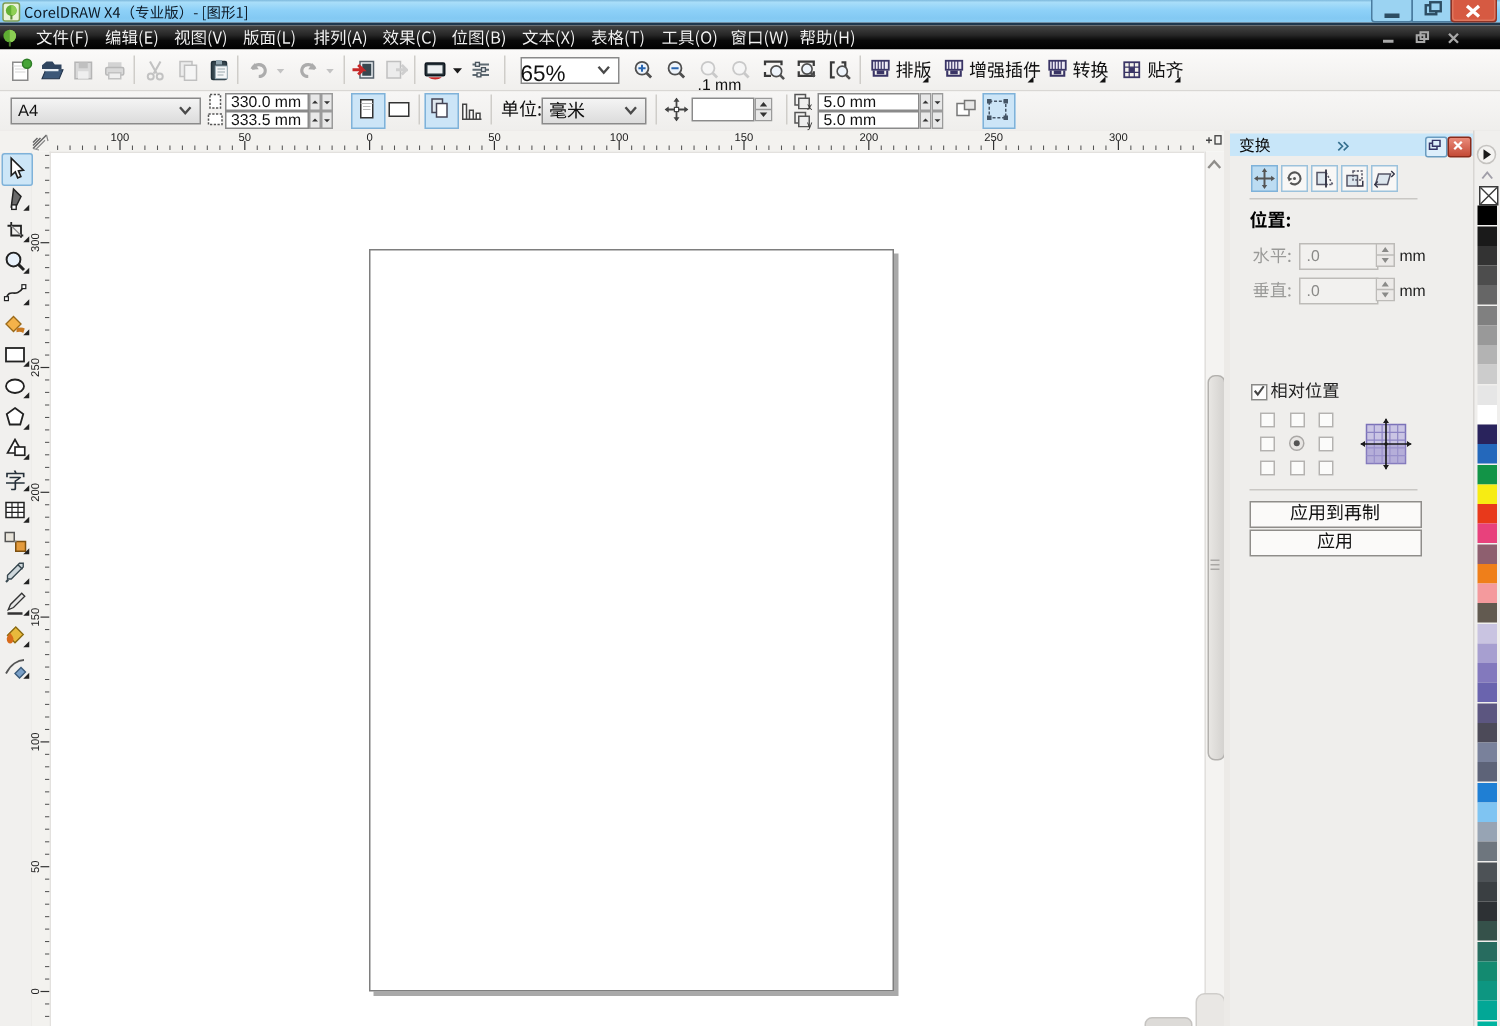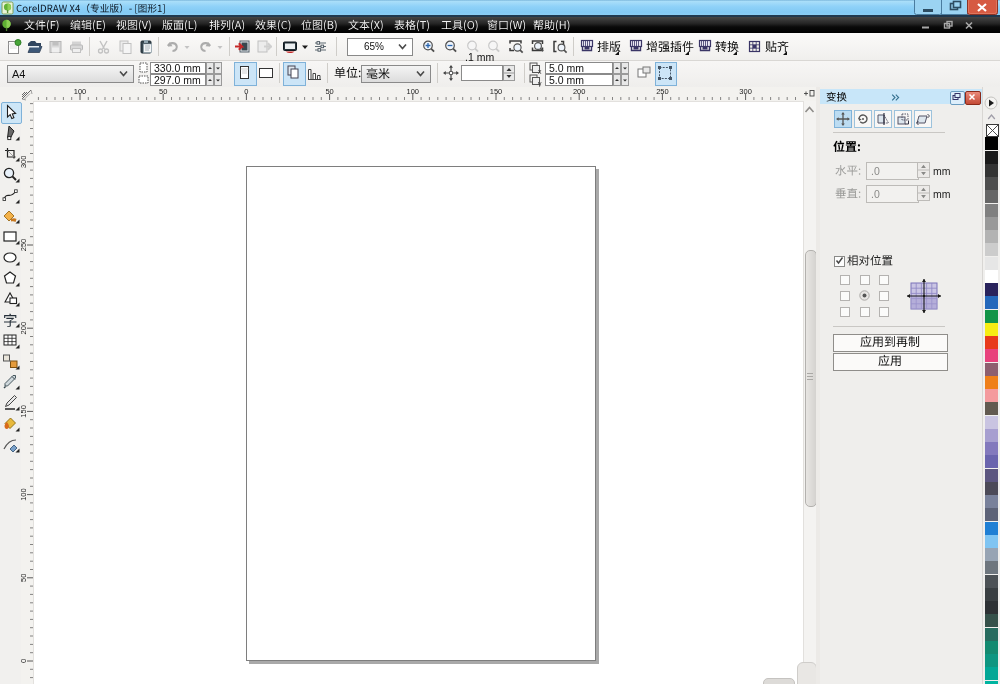--- a/index.html
+++ b/index.html
@@ -148,21 +148,21 @@
       <path d="M2 7.5 h6 l-3 3.5z" fill="#1a1a1a"></path>
     </svg>
 <svg class="abs" style="left:312px;top:38px" width="17" height="17" viewBox="0 0 17 17">
       <path d="M3 5h11 M3 8.5h11 M3 12h11" stroke="#5f6b73" stroke-width="1.2"></path>
       <rect x="5" y="3.6" width="2.6" height="2.6" fill="#eceff1" stroke="#4a555e" stroke-width="0.9"></rect>
       <rect x="9" y="7.1" width="2.6" height="2.6" fill="#eceff1" stroke="#4a555e" stroke-width="0.9"></rect>
       <rect x="6" y="10.6" width="2.6" height="2.6" fill="#eceff1" stroke="#4a555e" stroke-width="0.9"></rect>
     </svg>
 <div class="abs" style="left:336px;top:37px;width:1px;height:19px;background:#cfcdc9"></div>
 <div class="abs" style="left:347px;top:38px;width:64px;height:16px;background:#fff;border:1px solid #898989"></div>
-<div class="lat" style="left:364px;top:41px;font-size:10px;color:#111">65%</div>
+<div class="lat" style="left:347px;top:41px;font-size:15px;color:#111">65%</div>
 <svg class="abs" style="left:398px;top:43px" width="10" height="8" viewBox="0 0 10 8">
       <path d="M1 1.5 l3.5 4 L8 1.5" fill="none" stroke="#4a4a4a" stroke-width="1.6"></path>
     </svg>
 <svg class="abs" style="left:421px;top:39px" width="16" height="16" viewBox="0 0 16 16">
       <circle cx="7" cy="6.5" r="4.3" fill="#eef4fb" stroke="#4f4f4f" stroke-width="1.2"></circle>
       <path d="M4.6 6.5h4.8 M7 4.1v4.8" stroke="#2a66b0" stroke-width="1.3"></path>
       <path d="M10.1 9.6 l3 3" stroke="#4f4f4f" stroke-width="1.9"></path>
     </svg>
 <svg class="abs" style="left:443px;top:39px" width="16" height="16" viewBox="0 0 16 16">
       <circle cx="7" cy="6.5" r="4.3" fill="#eef4fb" stroke="#4f4f4f" stroke-width="1.2"></circle>
@@ -248,21 +248,21 @@
     </svg>
 <svg class="abs" style="left:138px;top:62px" width="11" height="11" viewBox="0 0 11 11">
       <rect x="2" y="1" width="7" height="9" fill="#fff" stroke="#555" stroke-dasharray="1.5 1"></rect>
     </svg>
 <svg class="abs" style="left:138px;top:74px" width="11" height="11" viewBox="0 0 11 11">
       <rect x="1" y="2" width="9" height="7" fill="#fff" stroke="#555" stroke-dasharray="1.5 1"></rect>
     </svg>
 <div class="abs" style="left:150px;top:62px;width:54px;height:10px;background:#fff;border:1px solid #8a8a8a"></div>
 <div class="lat" style="left:154px;top:61.5px;font-size:10.5px;color:#111">330.0 mm</div>
 <div class="abs" style="left:150px;top:74px;width:54px;height:10px;background:#fff;border:1px solid #8a8a8a"></div>
-<div class="lat" style="left:154px;top:73.5px;font-size:10.5px;color:#111">297.0 mm</div>
+<div class="lat" style="left:154px;top:73.5px;font-size:10.5px;color:#111">333.5 mm</div>
 <svg class="abs" style="left:206px;top:62px" width="8" height="12" viewBox="0 0 8 12">
       <rect x="0.5" y="0.5" width="7" height="11" fill="#e8e8e8" stroke="#9a9a9a"></rect>
       <path d="M2 4.5 l2-2 2 2z" transform="translate(0,2.5)" fill="#333"></path>
     </svg>
 <svg class="abs" style="left:214px;top:62px" width="8" height="12" viewBox="0 0 8 12">
       <rect x="0.5" y="0.5" width="7" height="11" fill="#e8e8e8" stroke="#9a9a9a"></rect>
       <path d="M2 3 l2 2 2-2z" transform="translate(0,2.5)" fill="#333"></path>
     </svg>
 <svg class="abs" style="left:206px;top:74px" width="8" height="12" viewBox="0 0 8 12">
       <rect x="0.5" y="0.5" width="7" height="11" fill="#e8e8e8" stroke="#9a9a9a"></rect>

